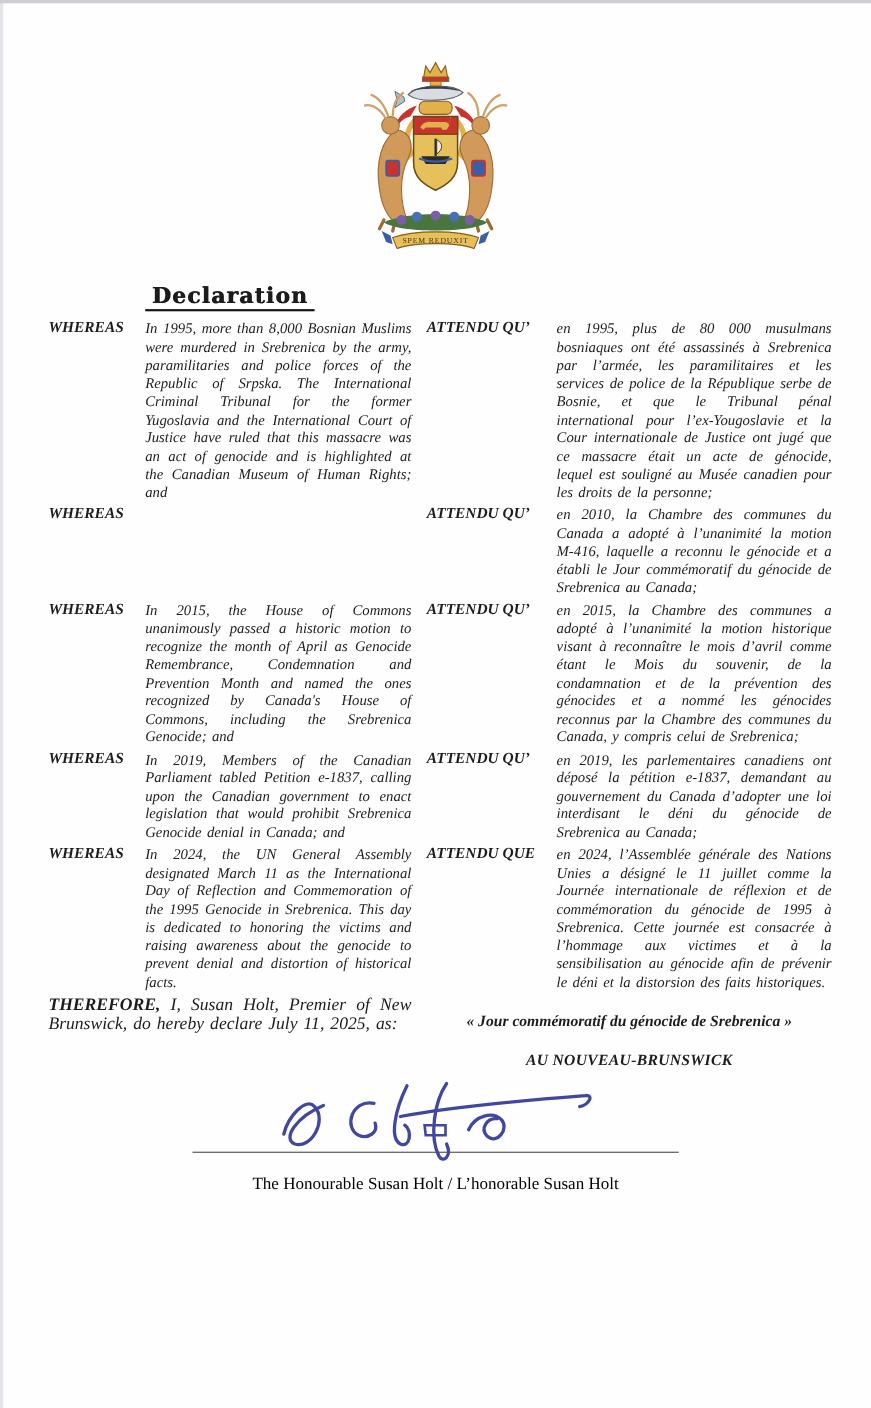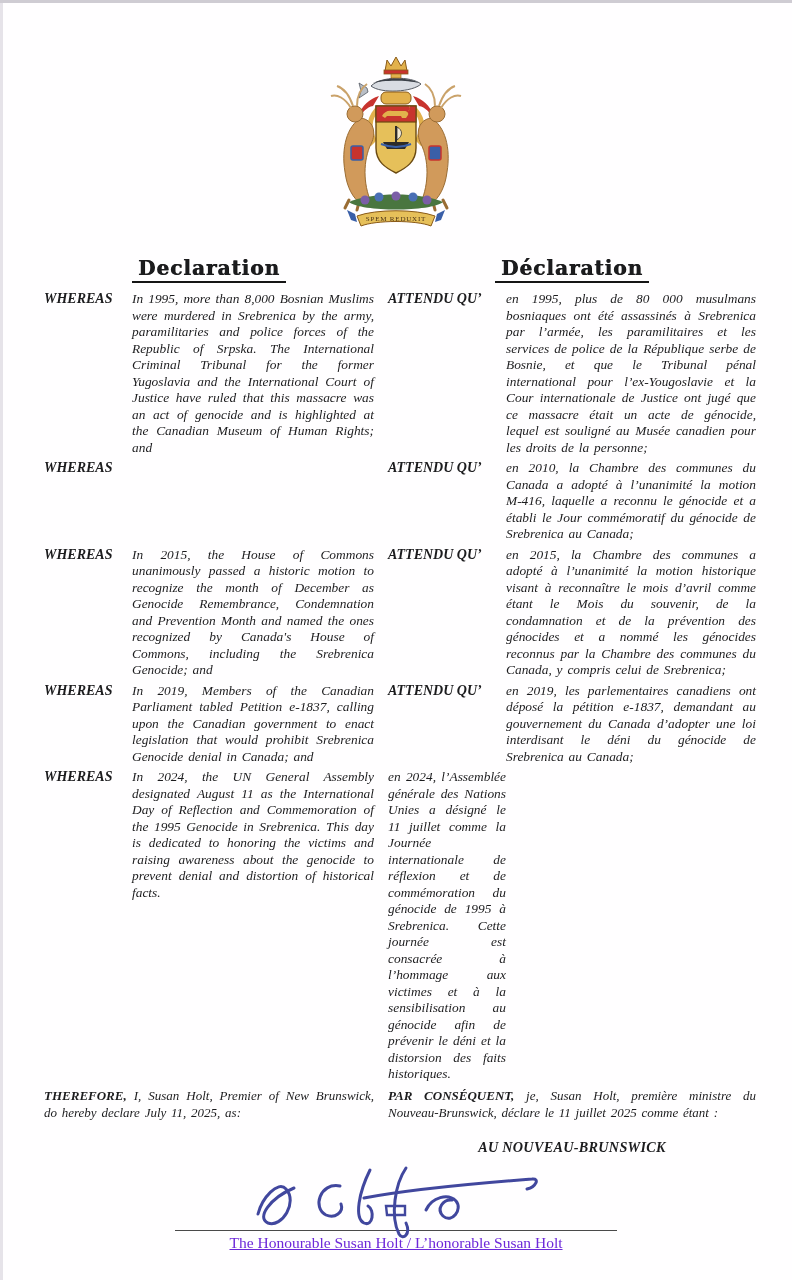--- a/index.html
+++ b/index.html
@@ -42,21 +42,21 @@
   }
   .clause-text{
     font-size:13.4px;
     line-height:16.5px;
     text-align:justify;
     word-spacing:1.5px;
   }
   .conclusion{font-style:italic;align-content:start;}
   .conclusion-para{
     margin:0;
-    font-size:13px;
+    font-size:16px;
     line-height:17px;
     text-align:justify;
     word-spacing:1.5px;
   }
   .conclusion-lead{font-weight:bold;}
   .conclusion-day{
     margin-top:16px;
     text-align:center;
     font-weight:bold;
     font-size:14.2px;
@@ -68,25 +68,24 @@
     font-size:14.2px;
     letter-spacing:0.3px;
   }
   .signature-block{margin-top:6px;text-align:center;}
   .signature-svg{display:block;margin:0 auto -10px auto;}
   .signature-rule{
     width:442px;margin:0 auto;
     border:none;border-top:1.8px solid #4a4a4a;
   }
   .sig-name,.sig-title{
-    margin:1px 0 0 0;
+    margin:18px 0 0 0;
     font-size:15.5px;
     line-height:21px;
-    color:#6d28d9;
-    text-decoration:underline;
+    color:#000000;
   }
 </style>
 </head>
 <body>
 
 <div class="page">
 
   <div class="arms-wrap">
     <svg width="150" height="180" viewBox="0 0 150 180">
 
@@ -143,23 +142,20 @@
       <path d="M116 164 l8 -4 l-4 10 l-6 2 z" fill="#3a5fa8"></path>
       <path d="M36 166 C55 159 95 159 114 166 L110 176 C95 170 55 170 40 176 z" fill="#e6c05a" stroke="#8a5a18" stroke-width="1"></path>
       <text x="75" y="171" text-anchor="middle" font-size="7" font-family="Liberation Serif, serif" fill="#4a3318" letter-spacing="0.8">SPEM REDUXIT</text>
     </svg>
   </div>
 
   <div class="grid header-row">
     <div class="header-cell">
       <span class="doc-title">Declaration</span>
     </div>
-    <div class="header-cell">
-      <span class="doc-title">Déclaration</span>
-    </div>
   </div>
 
   <div class="grid clauses">
 
     <div class="clause en">
       <span class="clause-label">WHEREAS</span>
       <span class="clause-text">In 1995, more than 8,000 Bosnian Muslims were murdered in Srebrenica by the army, paramilitaries and police forces of the Republic of Srpska. The International Criminal Tribunal for the former Yugoslavia and the International Court of Justice have ruled that this massacre was an act of genocide and is highlighted at the Canadian Museum of Human Rights; and</span>
     </div>
     <div class="clause fr">
       <span class="clause-label">ATTENDU QU’</span>
@@ -169,49 +165,50 @@
     <div class="clause en">
       <span class="clause-label">WHEREAS</span>
     </div>
     <div class="clause fr">
       <span class="clause-label">ATTENDU QU’</span>
       <span class="clause-text">en 2010, la Chambre des communes du Canada a adopté à l’unanimité la motion M-416, laquelle a reconnu le génocide et a établi le Jour commémoratif du génocide de Srebrenica au Canada;</span>
     </div>
 
     <div class="clause en">
       <span class="clause-label">WHEREAS</span>
-      <span class="clause-text">In 2015, the House of Commons unanimously passed a historic motion to recognize the month of December as Genocide Remembrance, Condemnation and Prevention Month and named the ones recognized by Canada's House of Commons, including the Srebrenica Genocide; and</span>
+      <span class="clause-text">In 2015, the House of Commons unanimously passed a historic motion to recognize the month of April as Genocide Remembrance, Condemnation and Prevention Month and named the ones recognized by Canada's House of Commons, including the Srebrenica Genocide; and</span>
     </div>
     <div class="clause fr">
       <span class="clause-label">ATTENDU QU’</span>
       <span class="clause-text">en 2015, la Chambre des communes a adopté à l’unanimité la motion historique visant à reconnaître le mois d’avril comme étant le Mois du souvenir, de la condamnation et de la prévention des génocides et a nommé les génocides reconnus par la Chambre des communes du Canada, y compris celui de Srebrenica;</span>
     </div>
 
     <div class="clause en">
       <span class="clause-label">WHEREAS</span>
       <span class="clause-text">In 2019, Members of the Canadian Parliament tabled Petition e-1837, calling upon the Canadian government to enact legislation that would prohibit Srebrenica Genocide denial in Canada; and</span>
     </div>
     <div class="clause fr">
       <span class="clause-label">ATTENDU QU’</span>
       <span class="clause-text">en 2019, les parlementaires canadiens ont déposé la pétition e-1837, demandant au gouvernement du Canada d’adopter une loi interdisant le déni du génocide de Srebrenica au Canada;</span>
     </div>
 
     <div class="clause en">
       <span class="clause-label">WHEREAS</span>
-      <span class="clause-text">In 2024, the UN General Assembly designated August 11 as the International Day of Reflection and Commemoration of the 1995 Genocide in Srebrenica. This day is dedicated to honoring the victims and raising awareness about the genocide to prevent denial and distortion of historical facts.</span>
-    </div>
-    <div class="clause fr">
+      <span class="clause-text">In 2024, the UN General Assembly designated March 11 as the International Day of Reflection and Commemoration of the 1995 Genocide in Srebrenica. This day is dedicated to honoring the victims and raising awareness about the genocide to prevent denial and distortion of historical facts.</span>
+    </div>
+    <div class="clause fr">
+      <span class="clause-label">ATTENDU QUE</span>
       <span class="clause-text">en 2024, l’Assemblée générale des Nations Unies a désigné le 11 juillet comme la Journée internationale de réflexion et de commémoration du génocide de 1995 à Srebrenica. Cette journée est consacrée à l’hommage aux victimes et à la sensibilisation au génocide afin de prévenir le déni et la distorsion des faits historiques.</span>
     </div>
 
     <div class="conclusion">
       <p class="conclusion-para"><span class="conclusion-lead">THEREFORE,</span><span> I, Susan Holt, Premier of New Brunswick, do hereby declare July 11, 2025, as:</span></p>
     </div>
     <div class="conclusion">
-      <p class="conclusion-para"><span class="conclusion-lead">PAR CONSÉQUENT,</span><span> je, Susan Holt, première ministre du Nouveau-Brunswick, déclare le 11 juillet 2025 comme étant :</span></p>
+      <div class="conclusion-day">« Jour commémoratif du génocide de Srebrenica »</div>
       <div class="conclusion-place">AU NOUVEAU-BRUNSWICK</div>
     </div>
   </div>
 
   <div class="signature-block">
     <svg class="signature-svg" width="320" height="78" viewBox="0 0 320 78">
       <g fill="none" stroke="#41479e" stroke-width="3" stroke-linecap="round">
         <path d="M58 26 C34 36 20 56 32 61 C46 66 62 40 50 27 C42 18 26 36 22 52"></path>
         <path d="M104 24 C84 20 76 46 90 53 C99 57 108 50 105 42"></path>
         <path d="M134 8 C123 30 118 56 128 61 C137 65 139 48 132 44"></path>

